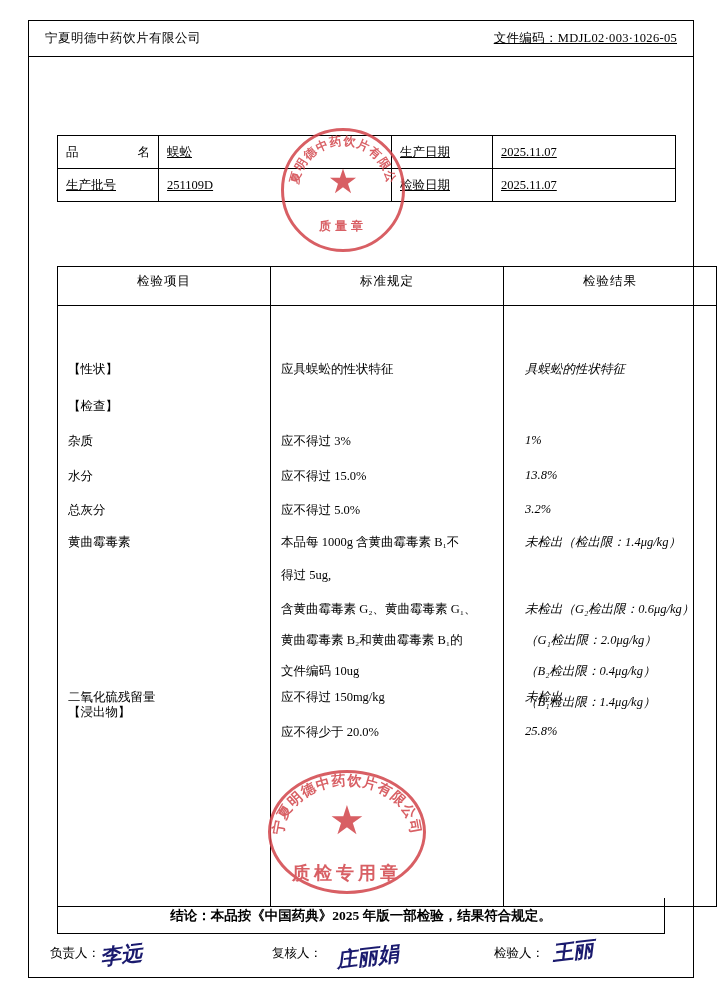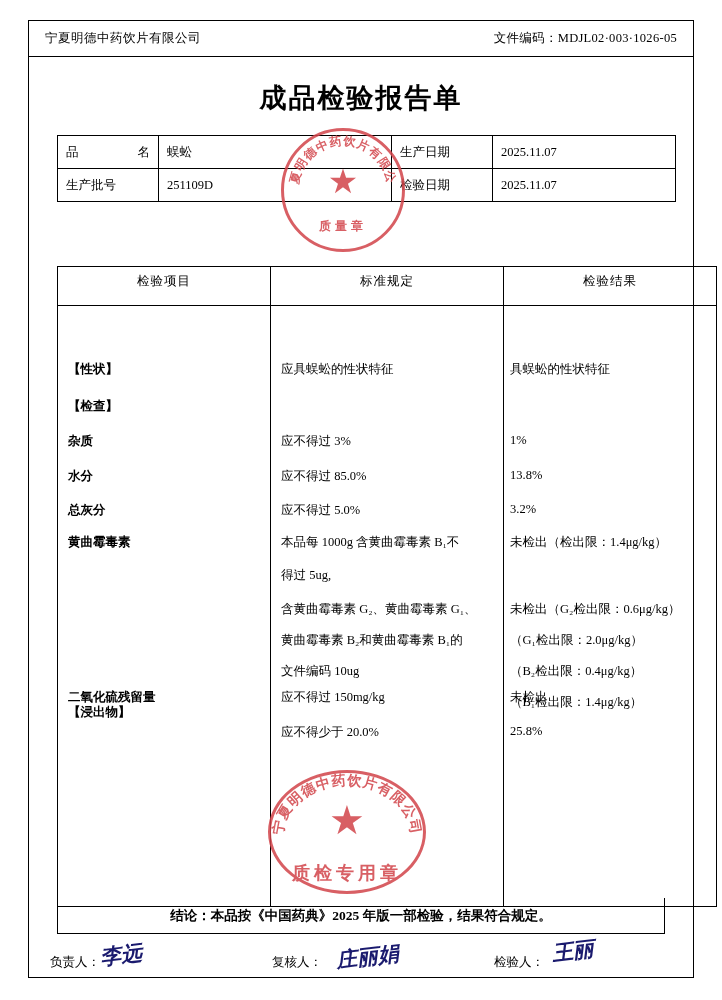--- a/index.html
+++ b/index.html
@@ -38,21 +38,21 @@
     height: 36px;
     box-sizing: border-box;
     border-bottom: 1px solid #000;
     display: flex;
     align-items: center;
     justify-content: space-between;
     padding: 0 16px;
     font-size: 12.5px;
   }
   .hdr .left { letter-spacing: 0.5px; }
-  .hdr .right { letter-spacing: 0.3px; }
+  .hdr .right { letter-spacing: 0.3px; text-decoration: underline; }
 
   .title {
     position: absolute;
     left: 0;
     top: 80px;
     width: 722px;
     text-align: center;
     font-size: 27px;
     font-weight: bold;
     letter-spacing: 2px;
@@ -60,20 +60,21 @@
 
   
   table.main {
     position: absolute;
     left: 57px;
     top: 135px;
     width: 608px;
     border-collapse: collapse;
     table-layout: fixed;
     font-size: 12.5px;
+    text-decoration: underline;
   }
   table.main td {
     border: 1px solid #000;
     padding: 5px 8px;
     vertical-align: middle;
     height: 22px;
   }
   td.lbl {
     width: 84px;
     white-space: nowrap;
@@ -122,33 +123,33 @@
 
   .items {
     position: relative;
     padding: 0;
   }
   .item {
     position: absolute;
     left: 10px;
     font-size: 12.5px;
     white-space: nowrap;
-    font-weight: bold;
   }
   .std {
     position: absolute;
     left: 10px;
     font-size: 12.5px;
     white-space: nowrap;
   }
   .rst {
     position: absolute;
-    left: 6px;
+    left: 21px;
     font-size: 12.5px;
     white-space: nowrap;
+    font-style: italic;
   }
 
   
   .concl {
     position: absolute;
     left: 57px;
     top: 898px;
     width: 608px;
     height: 36px;
     box-sizing: border-box;
@@ -167,21 +168,21 @@
     top: 935px;
     width: 666px;
     height: 43px;
     display: flex;
     font-size: 12.5px;
   }
   .sigcell {
     position: relative;
     flex: 1;
     padding-left: 22px;
-    padding-top: 19px;
+    padding-top: 10px;
   }
   .sig-script {
     position: absolute;
     font-family: "DejaVu Serif", serif;
     font-style: italic;
     font-weight: bold;
     color: #1a1a6e;
     font-size: 21px;
     transform: rotate(-7deg);
   }
@@ -243,21 +244,20 @@
 
 <div class="page">
 
   <div class="border-box"></div>
 
   <div class="hdr">
     <div class="left">宁夏明德中药饮片有限公司</div>
     <div class="right">文件编码：MDJL02·003·1026-05</div>
   </div>
 
-  <div class="title">成品检验报告单</div>
 
   <table class="main">
     <tbody>
         <tr>
       <td class="lbl"><span class="sp">品　名</span></td>
       <td class="val">蜈蚣</td>
       <td class="lbl2">生产日期</td>
       <td class="val2">2025.11.07</td>
     </tr>
     <tr>
@@ -286,21 +286,21 @@
           <div class="item" style="top:196px">总灰分</div>
           <div class="item" style="top:228px">黄曲霉毒素</div>
           <div class="item" style="top:383px">二氧化硫残留量</div>
           <div class="item" style="top:398px">【浸出物】</div>
         </div>
       </td>
       <td class="c2 body-cell">
         <div class="items">
           <div class="std" style="top:55px">应具蜈蚣的性状特征</div>
           <div class="std" style="top:127px">应不得过 3%</div>
-          <div class="std" style="top:162px">应不得过 85.0%</div>
+          <div class="std" style="top:162px">应不得过 15.0%</div>
           <div class="std" style="top:196px">应不得过 5.0%</div>
           <div class="std" style="top:228px">本品每 1000g 含黄曲霉毒素 B₁不</div>
           <div class="std" style="top:261px">得过 5ug,</div>
           <div class="std" style="top:295px">含黄曲霉毒素 G₂、黄曲霉毒素 G₁、</div>
           <div class="std" style="top:326px">黄曲霉毒素 B₂和黄曲霉毒素 B₁的</div>
           <div class="std" style="top:357px">文件编码 10ug</div>
           <div class="std" style="top:383px">应不得过 150mg/kg</div>
           <div class="std" style="top:418px">应不得少于 20.0%</div>
         </div>
       </td>

